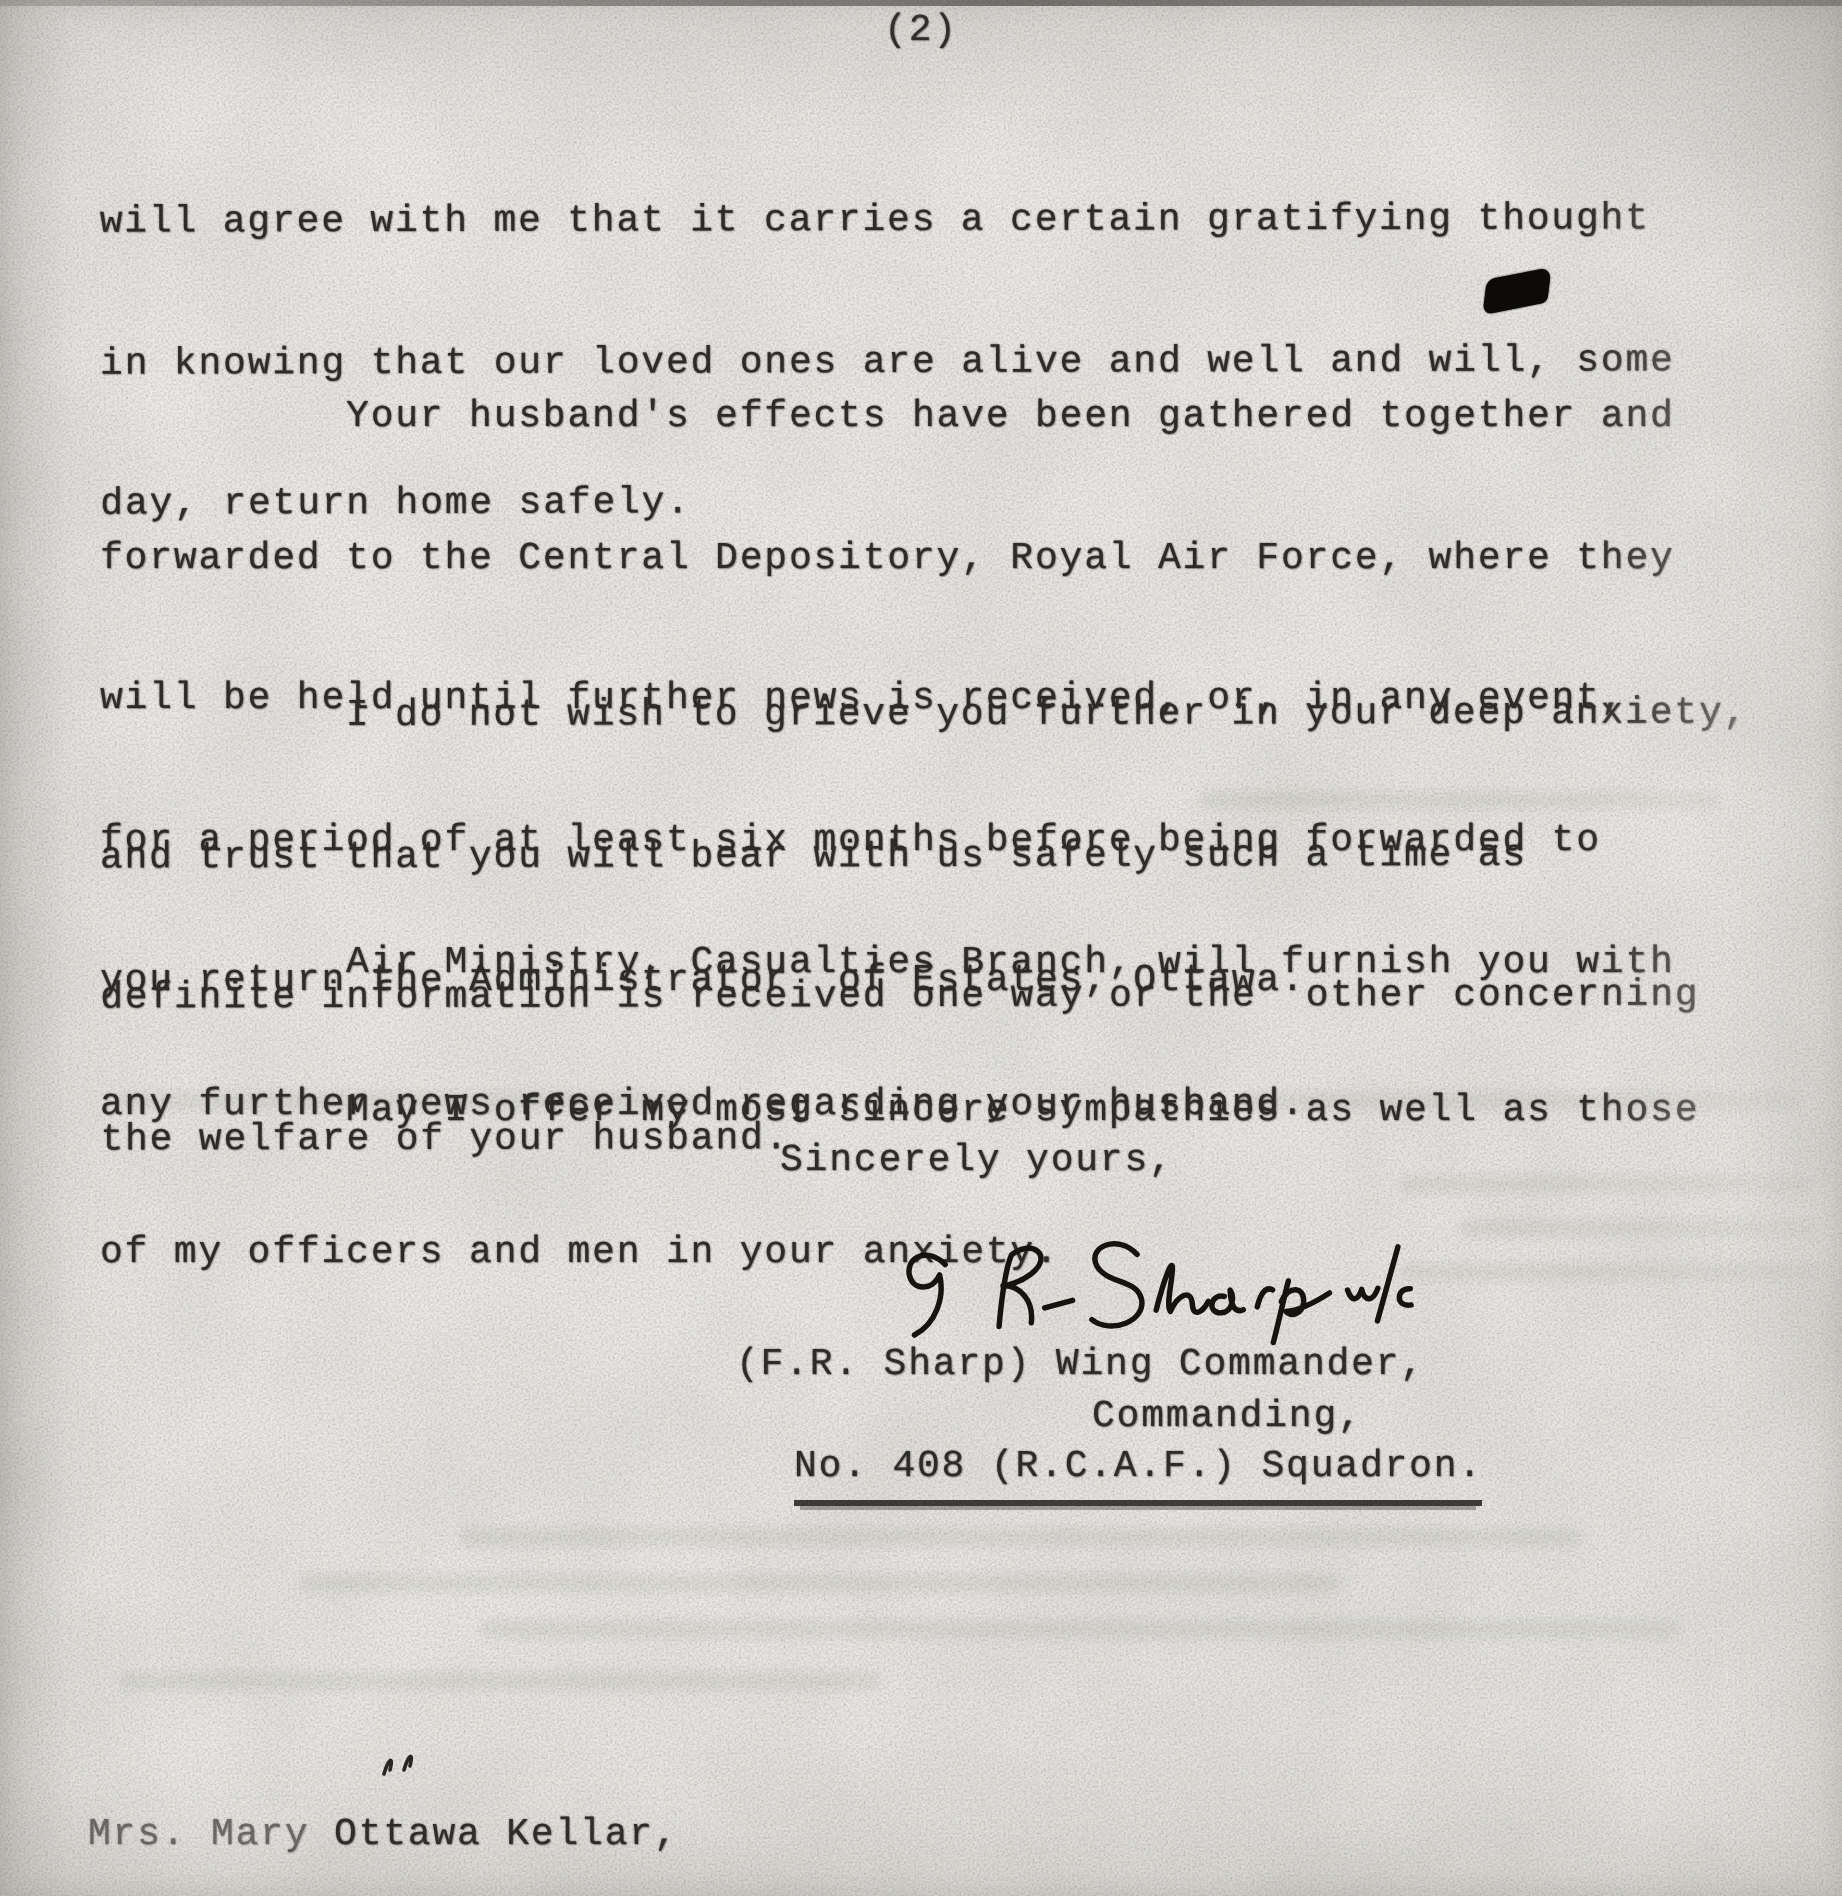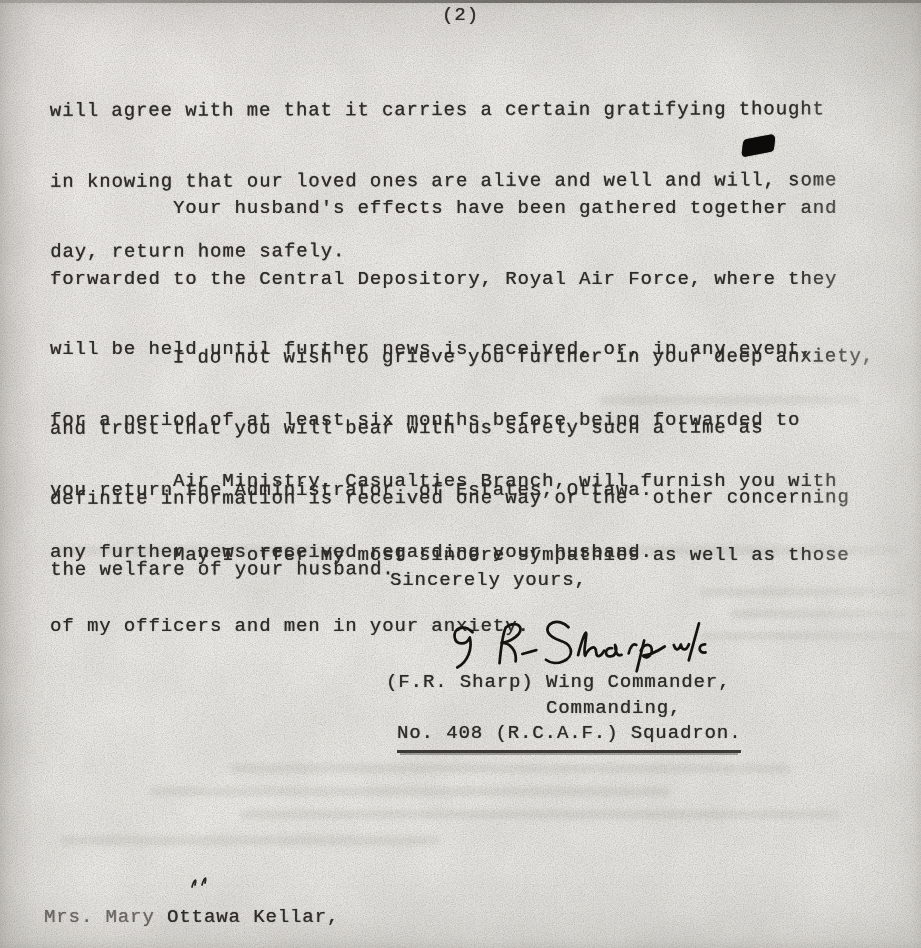--- a/index.html
+++ b/index.html
@@ -20,21 +20,21 @@
     color:#2f2d2a;white-space:pre;
     text-shadow:0 0 1px rgba(47,45,42,0.65), 0.4px 0.4px 0.6px rgba(47,45,42,0.35);
   }
   .pagenum{top:4px;left:0;width:921px;text-align:center;}
   .p1{left:50px;top:52px;transform:rotate(-0.12deg);}
   .p2{left:50px;top:150px;}
   .p3{left:50px;top:299px;transform:rotate(-0.1deg);}
   .p4{left:50px;top:423px;}
   .p5{left:50px;top:497px;}
   .closing{left:390px;top:569px;}
-  .sig1{left:386px;top:671px;}
+  .sig1{left:368px;top:671px;}
   .sig2{left:510px;top:697px;margin-left:36px;}
   .sig3{left:397px;top:722px;border-bottom:3px solid rgba(40,38,34,0.88);padding-bottom:4px;
         box-shadow:0 5px 0 -3px rgba(40,38,34,0.35);}
   .addr{left:44px;top:857px;line-height:24.2px;}
   .sig-svg{position:absolute;left:443px;top:612px;width:268px;height:64px;transform:rotate(-3deg);}
   .mark-svg{position:absolute;left:186px;top:873px;width:30px;height:16px;}
   .ink-blot{
     position:absolute;left:742px;top:137px;width:33px;height:17px;
     background:#0c0b0a;border-radius:4px 6px 3px 5px;
     transform:rotate(-11deg) skewX(-18deg);

